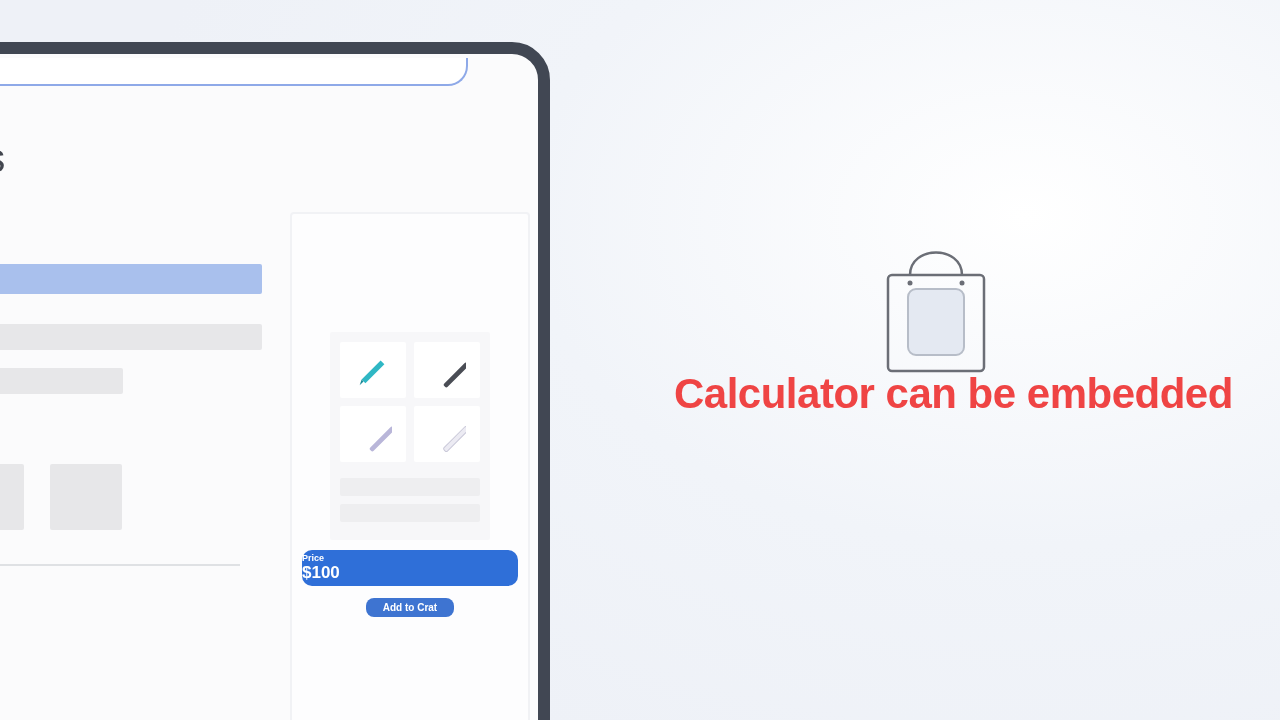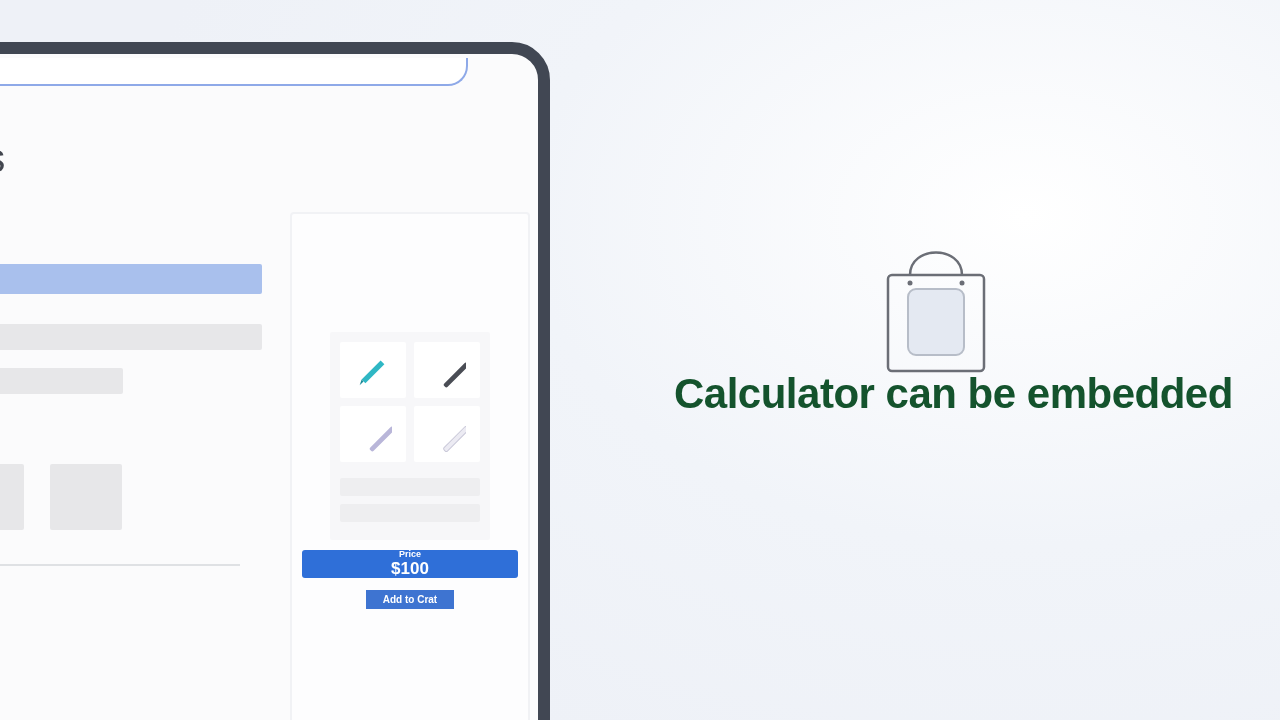--- a/index.html
+++ b/index.html
@@ -89,58 +89,57 @@
     height: 56px;
     background: #ffffff;
     display: flex;
     align-items: center;
     justify-content: center;
     border-radius: 2px;
   }
   .sw-lines { height: 18px; width: 100%; background: #eeeef0; margin-bottom: 8px; border-radius: 2px; }
   .price-box {
     margin: 10px 10px 0;
-    height: 28px;
+    height: 36px;
     background: #2f6fd8;
-    border-radius: 3px;
+    border-radius: 10px;
     color: #fff;
-    text-align: center;
     display: flex;
     flex-direction: column;
     justify-content: center;
     line-height: 1.05;
   }
   .price-label { font-size: 9px; font-weight: 600; }
   .price-value { font-size: 17px; font-weight: 700; }
   .add-btn {
     display: block;
     margin: 12px auto 0;
     padding: 4px 17px;
     background: #3e74d1;
     color: #fff;
     font-size: 10px;
     font-weight: 600;
     border: none;
-    border-radius: 0;
+    border-radius: 8px;
   }
 
   
   .pen {
     width: 38px; height: 38px; display:block;
   }
 
   
   .copy {
     position: absolute;
     right: 6px;
     top: 370px;
     width: 600px;
     text-align: left;
   }
-  .copy .line1 { font-size: 42px; font-weight: 800; color: #14532d; letter-spacing: -0.5px;}
+  .copy .line1 { font-size: 42px; font-weight: 800; color: #ef4444; letter-spacing: -0.5px;}
   .copy .line2 { font-size: 42px; font-weight: 400; color: #8b8f96; margin-top: 4px; }
 
   
   .bag {
     position: absolute;
     right: 288px;
     top: 225px;
     width: 112px;
     height: 150px;
   }

